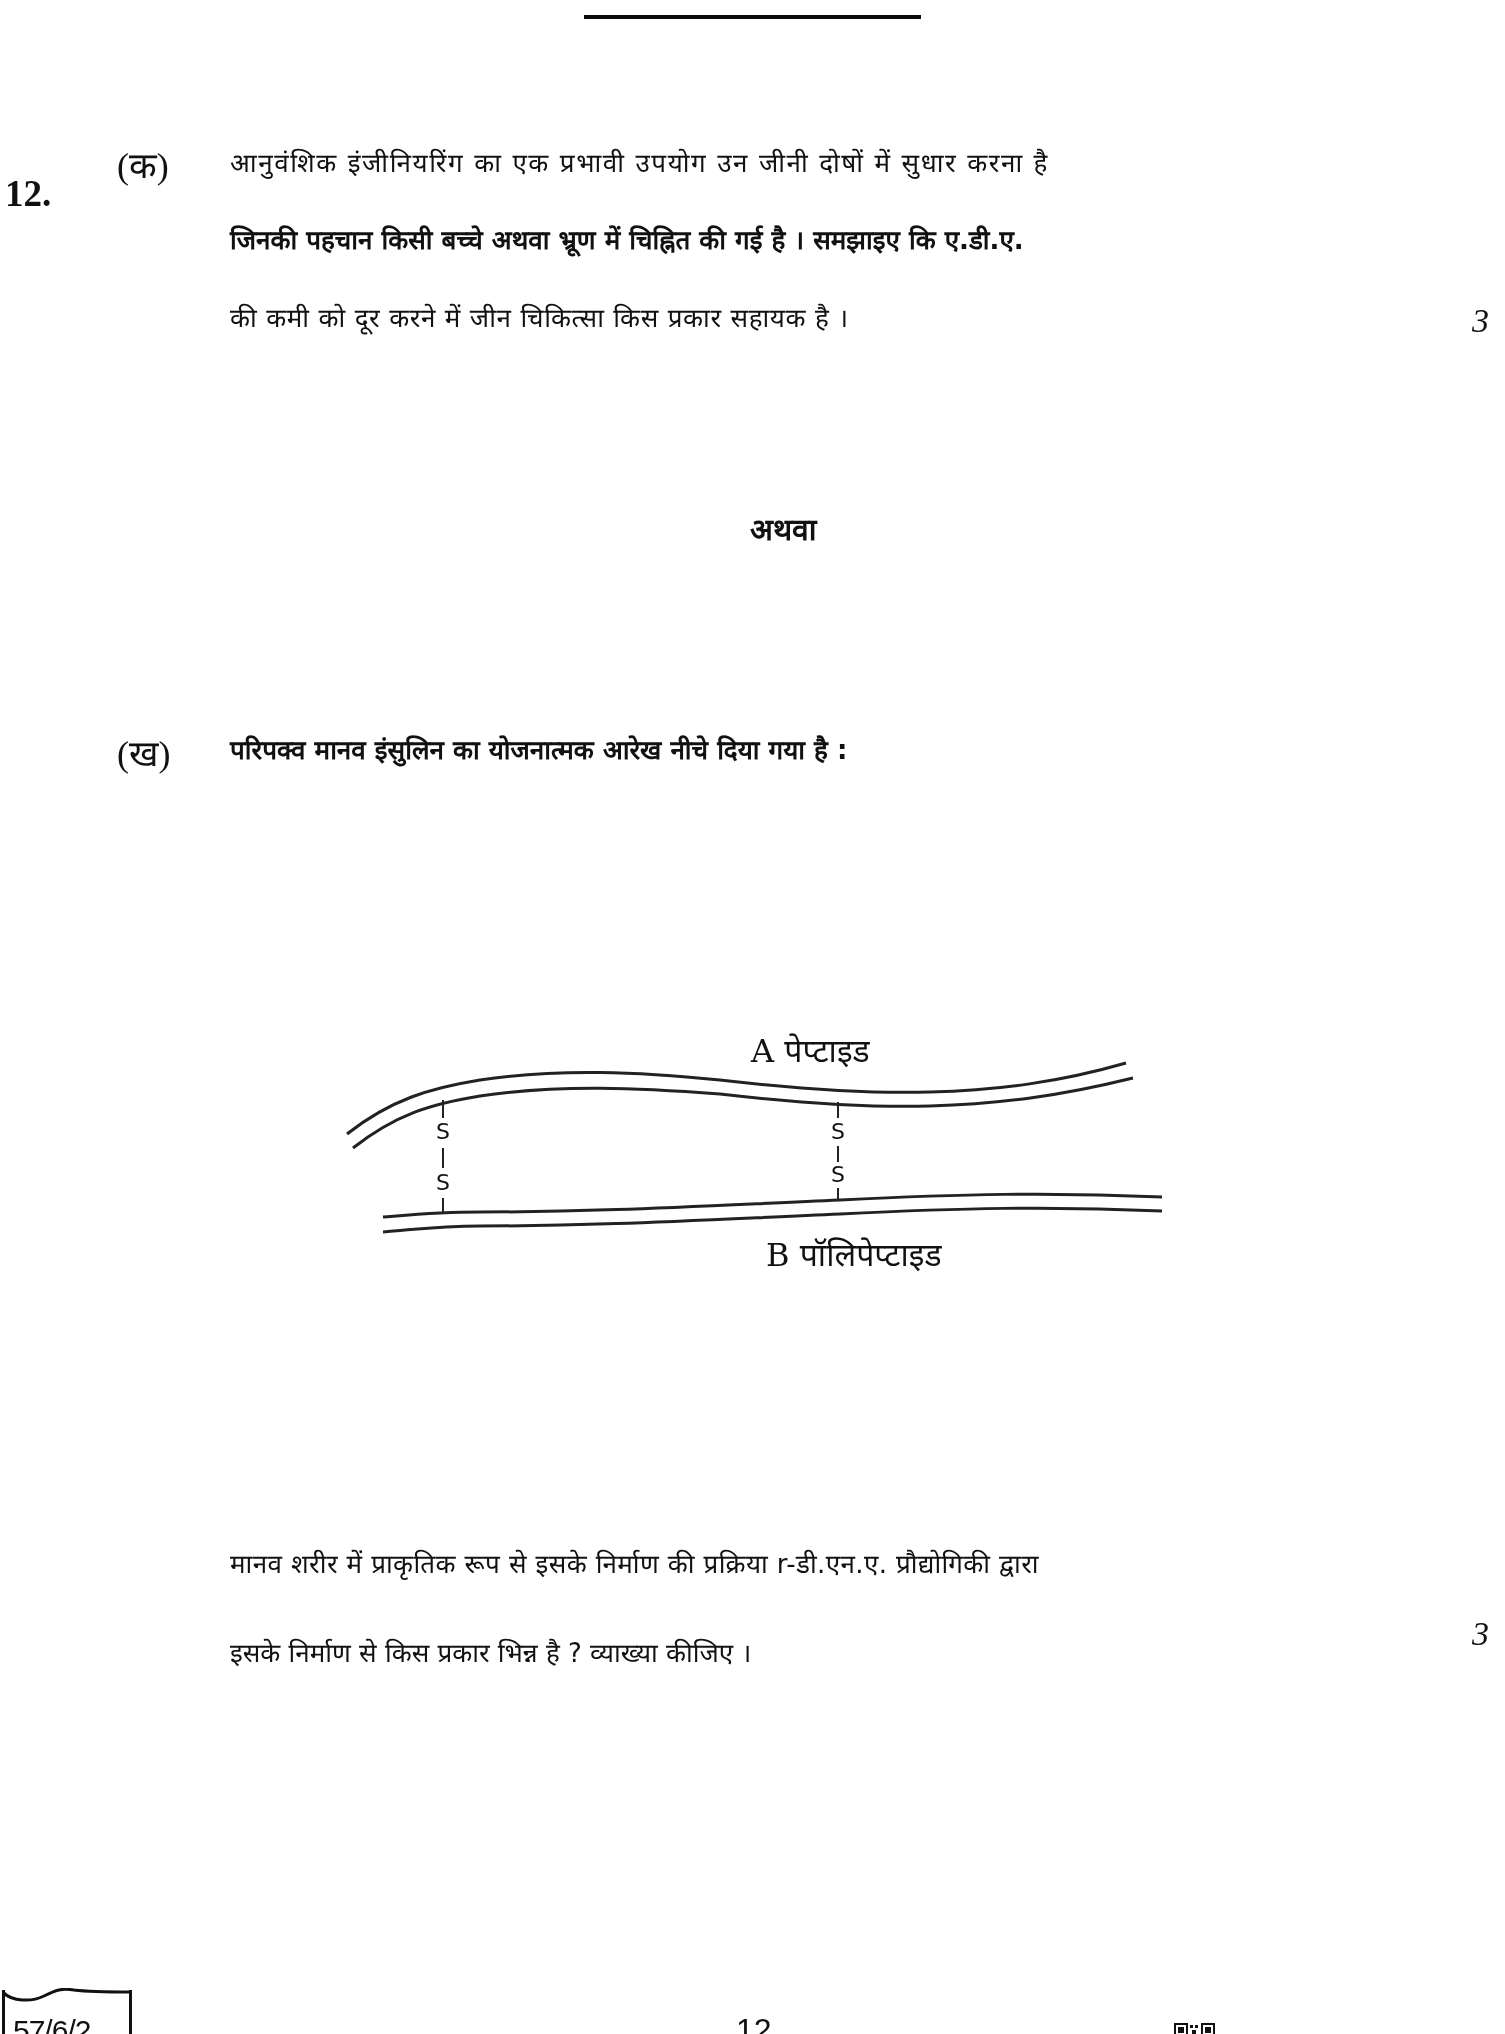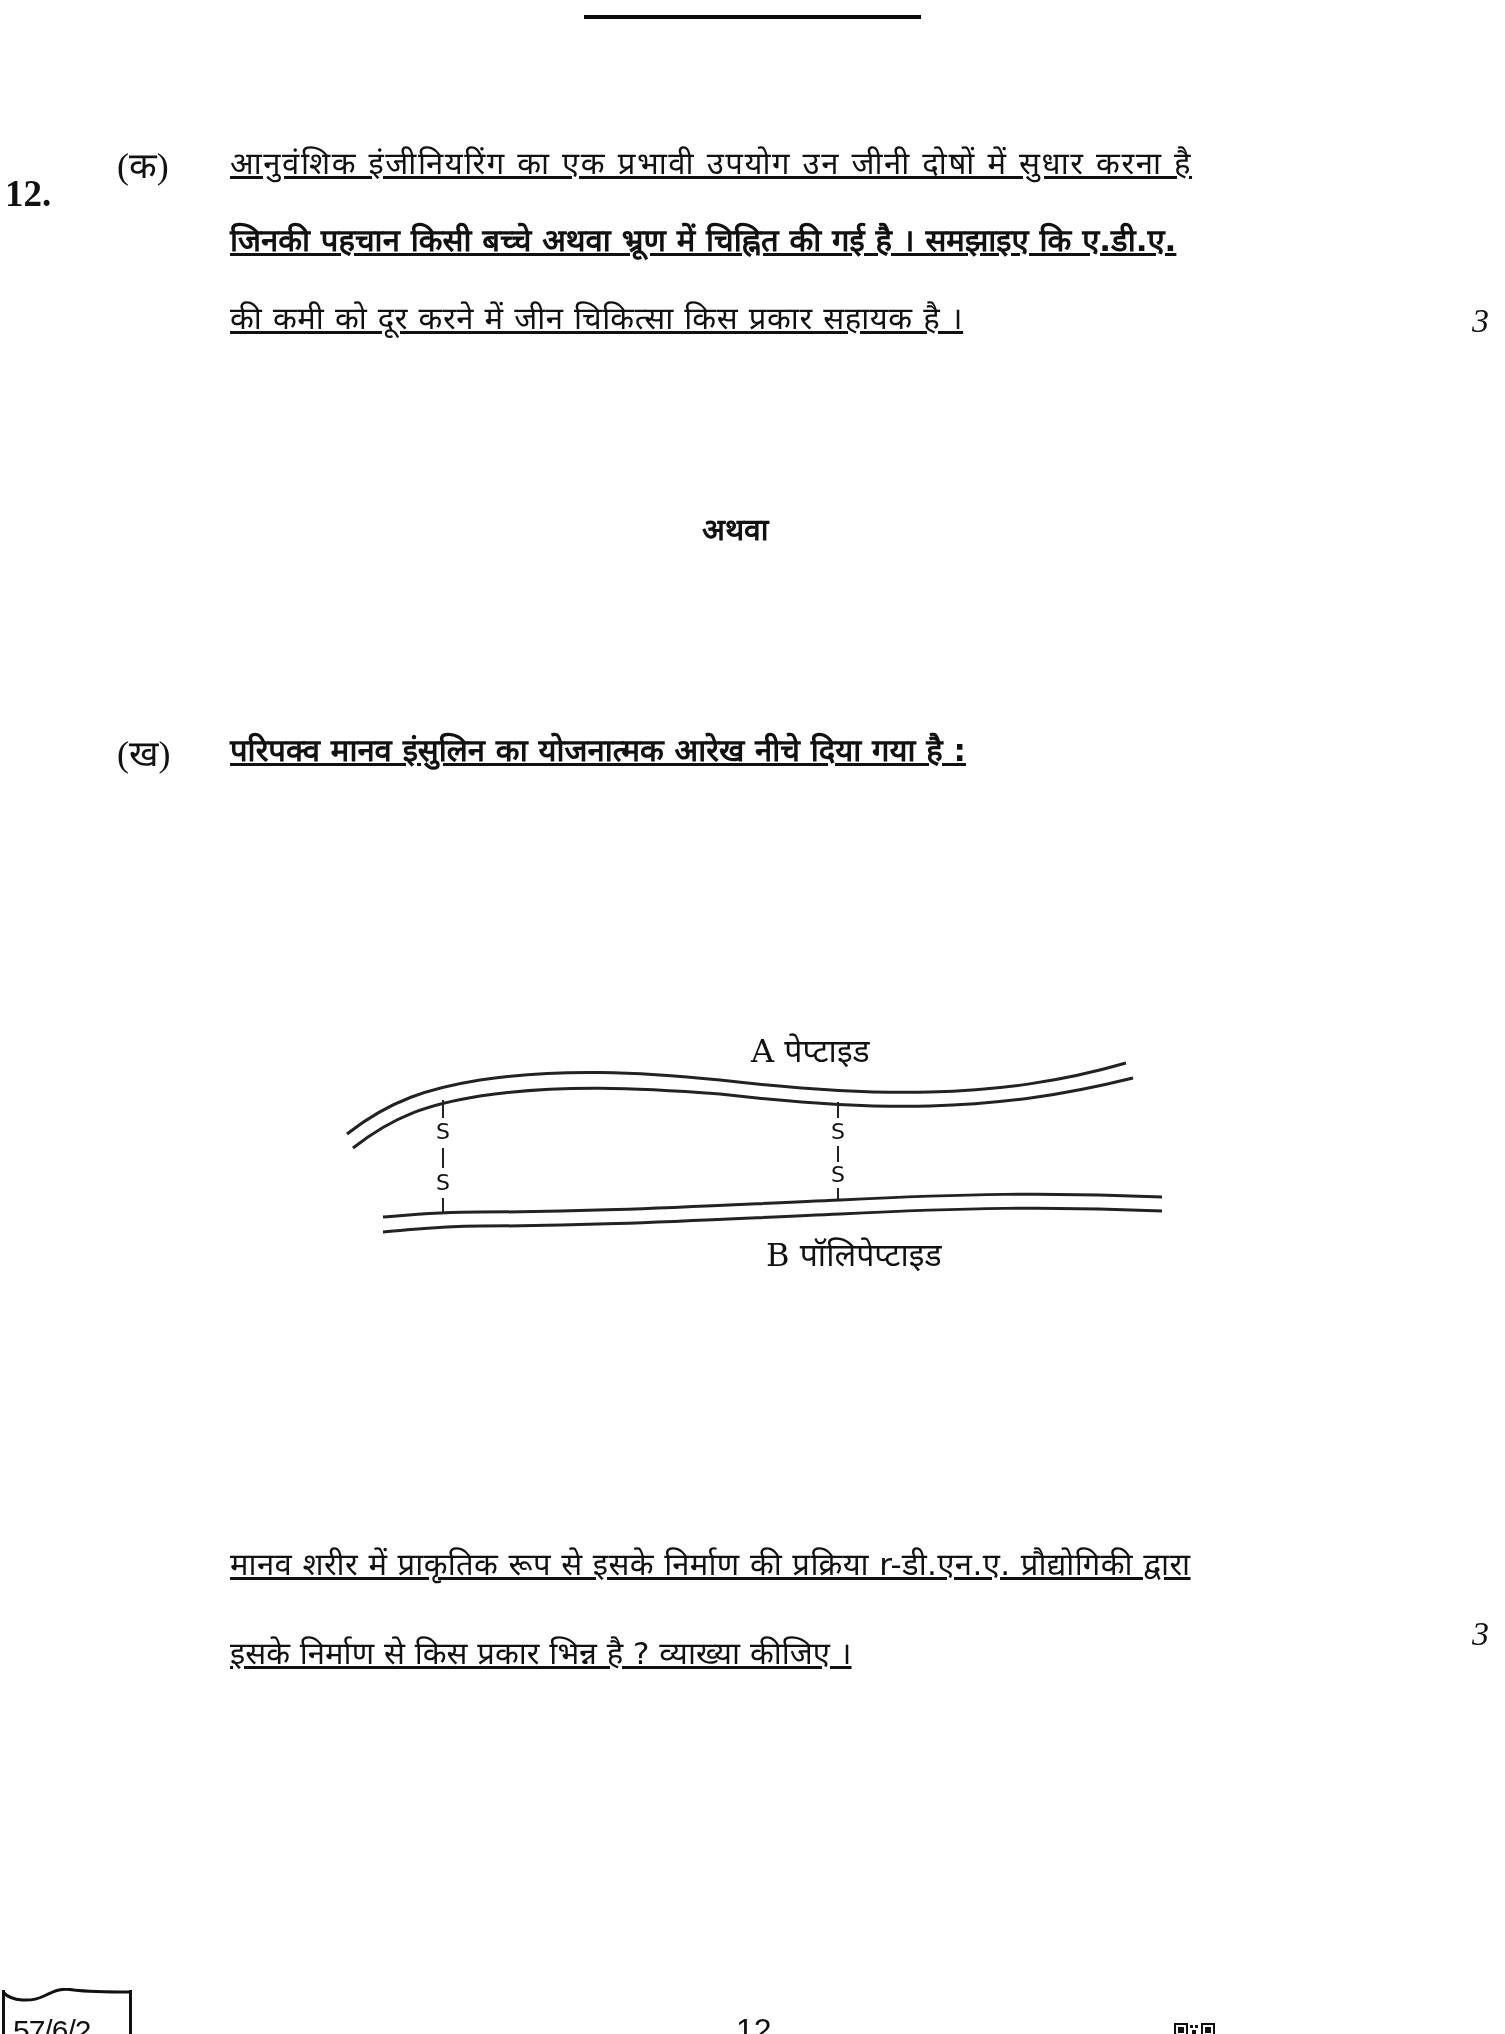--- a/index.html
+++ b/index.html
@@ -4,24 +4,24 @@
   <style>
     html, body { margin: 0; padding: 0; background: #ffffff; }
     body {
       width: 1505px; height: 2034px; position: relative; overflow: hidden;
       font-family: "DejaVu Serif", "Liberation Serif", serif; color: #111111;
     }
     .abs { position: absolute; white-space: nowrap; }
     .rule { position: absolute; left: 584px; top: 15px; width: 337px; height: 4px; background: #0a0a0a; }
     .qnum { left: 5px; top: 146px; font-family: "Liberation Serif", serif; font-weight: bold; font-size: 37px; margin-top: 26px; }
     .part { font-family: "Liberation Serif", serif; font-size: 36px; }
-    .line { font-family: "DejaVu Sans", sans-serif; font-size: 31px; line-height: 40px; text-decoration: underline; }
+    .line { font-family: "DejaVu Sans", sans-serif; font-size: 26px; line-height: 40px; }
     .bold { font-weight: bold; }
     .marks { font-family: "Liberation Serif", serif; font-style: italic; font-size: 34px; }
-    .or { font-family: "DejaVu Sans", sans-serif; font-weight: bold; font-size: 30px; }
+    .or { font-family: "DejaVu Sans", sans-serif; font-weight: bold; font-size: 30px; margin-left: 48px; }
     .diagram { position: absolute; left: 330px; top: 1020px; width: 850px; height: 270px; }
     .diag-label { font-family: "DejaVu Serif", serif; font-size: 32px; }
     .footer-code {
       position: absolute; left: 2px; top: 1990px; width: 124px; height: 60px;
       border-left: 3px solid #111; border-right: 3px solid #111;
     }
     .footer-code svg { position: absolute; left: -3px; top: -2px; }
     .footer-code span { position: absolute; left: 8px; top: 24px; font-family: "Liberation Sans", sans-serif; font-size: 30px; letter-spacing: -1px; }
     .page-no { left: 736px; top: 2012px; font-family: "Liberation Sans", sans-serif; font-size: 32px; }
     .qr { position: absolute; left: 1174px; top: 2022px; width: 42px; height: 14px; }

